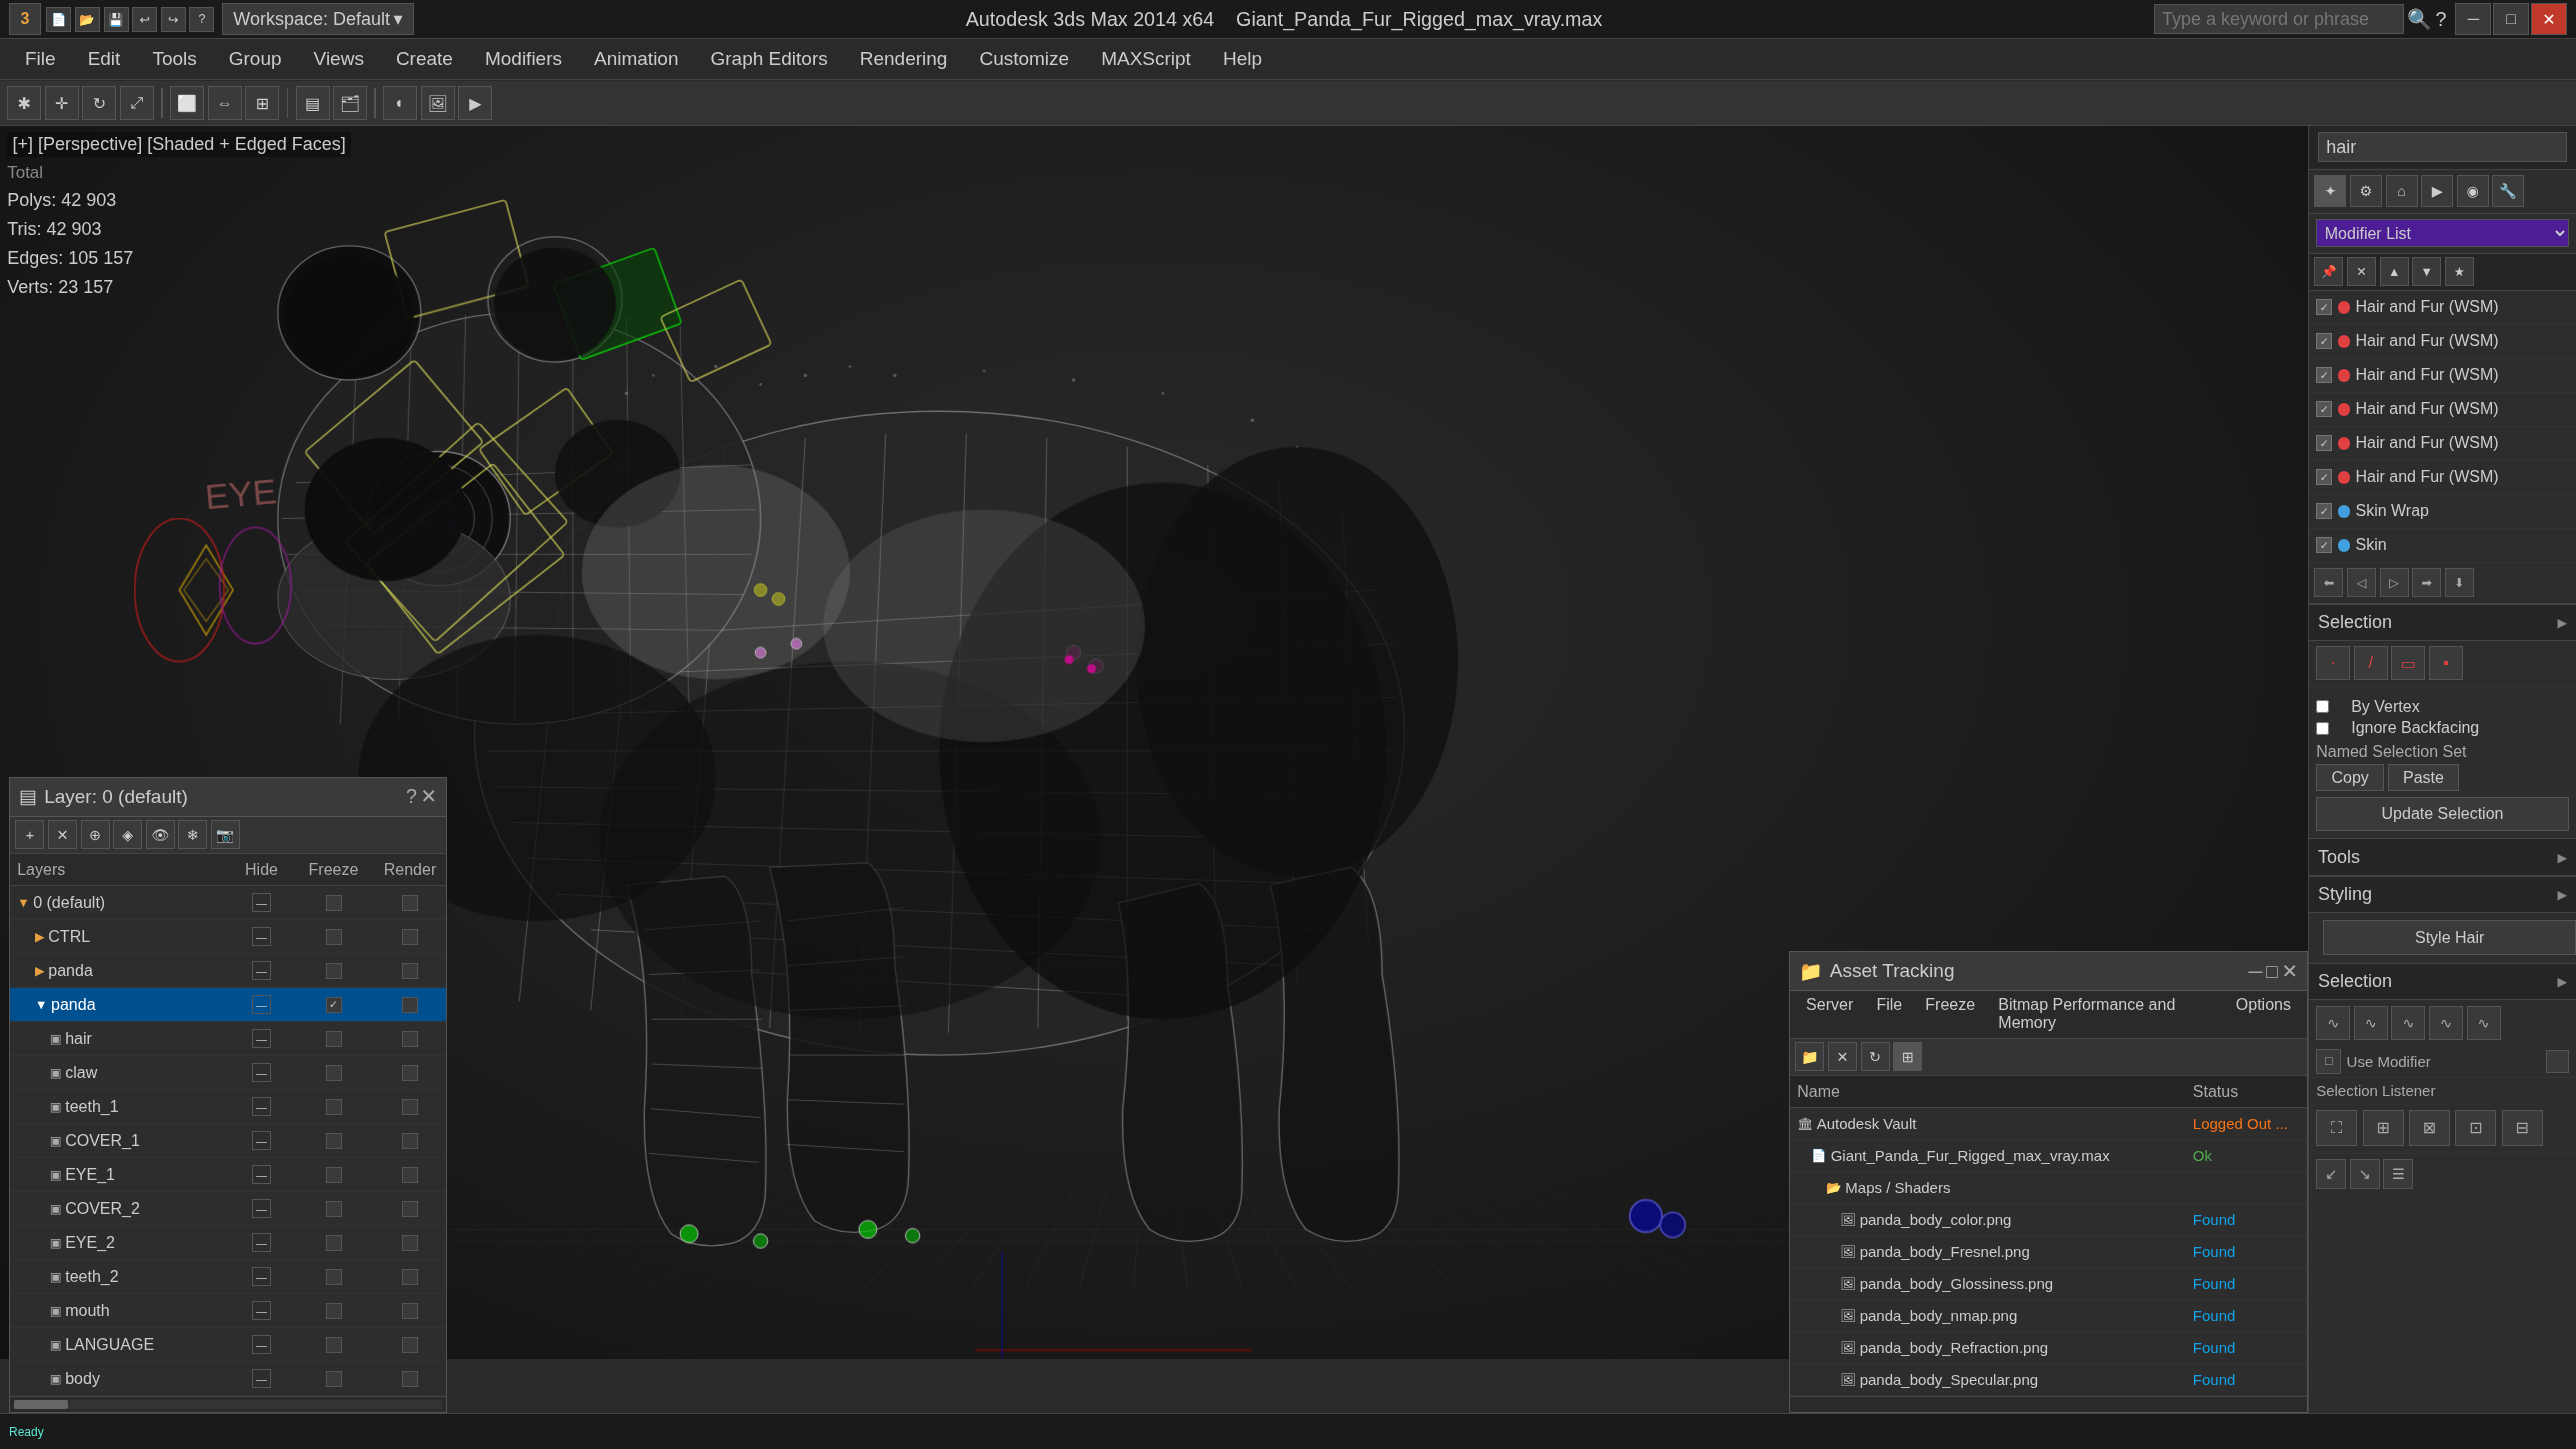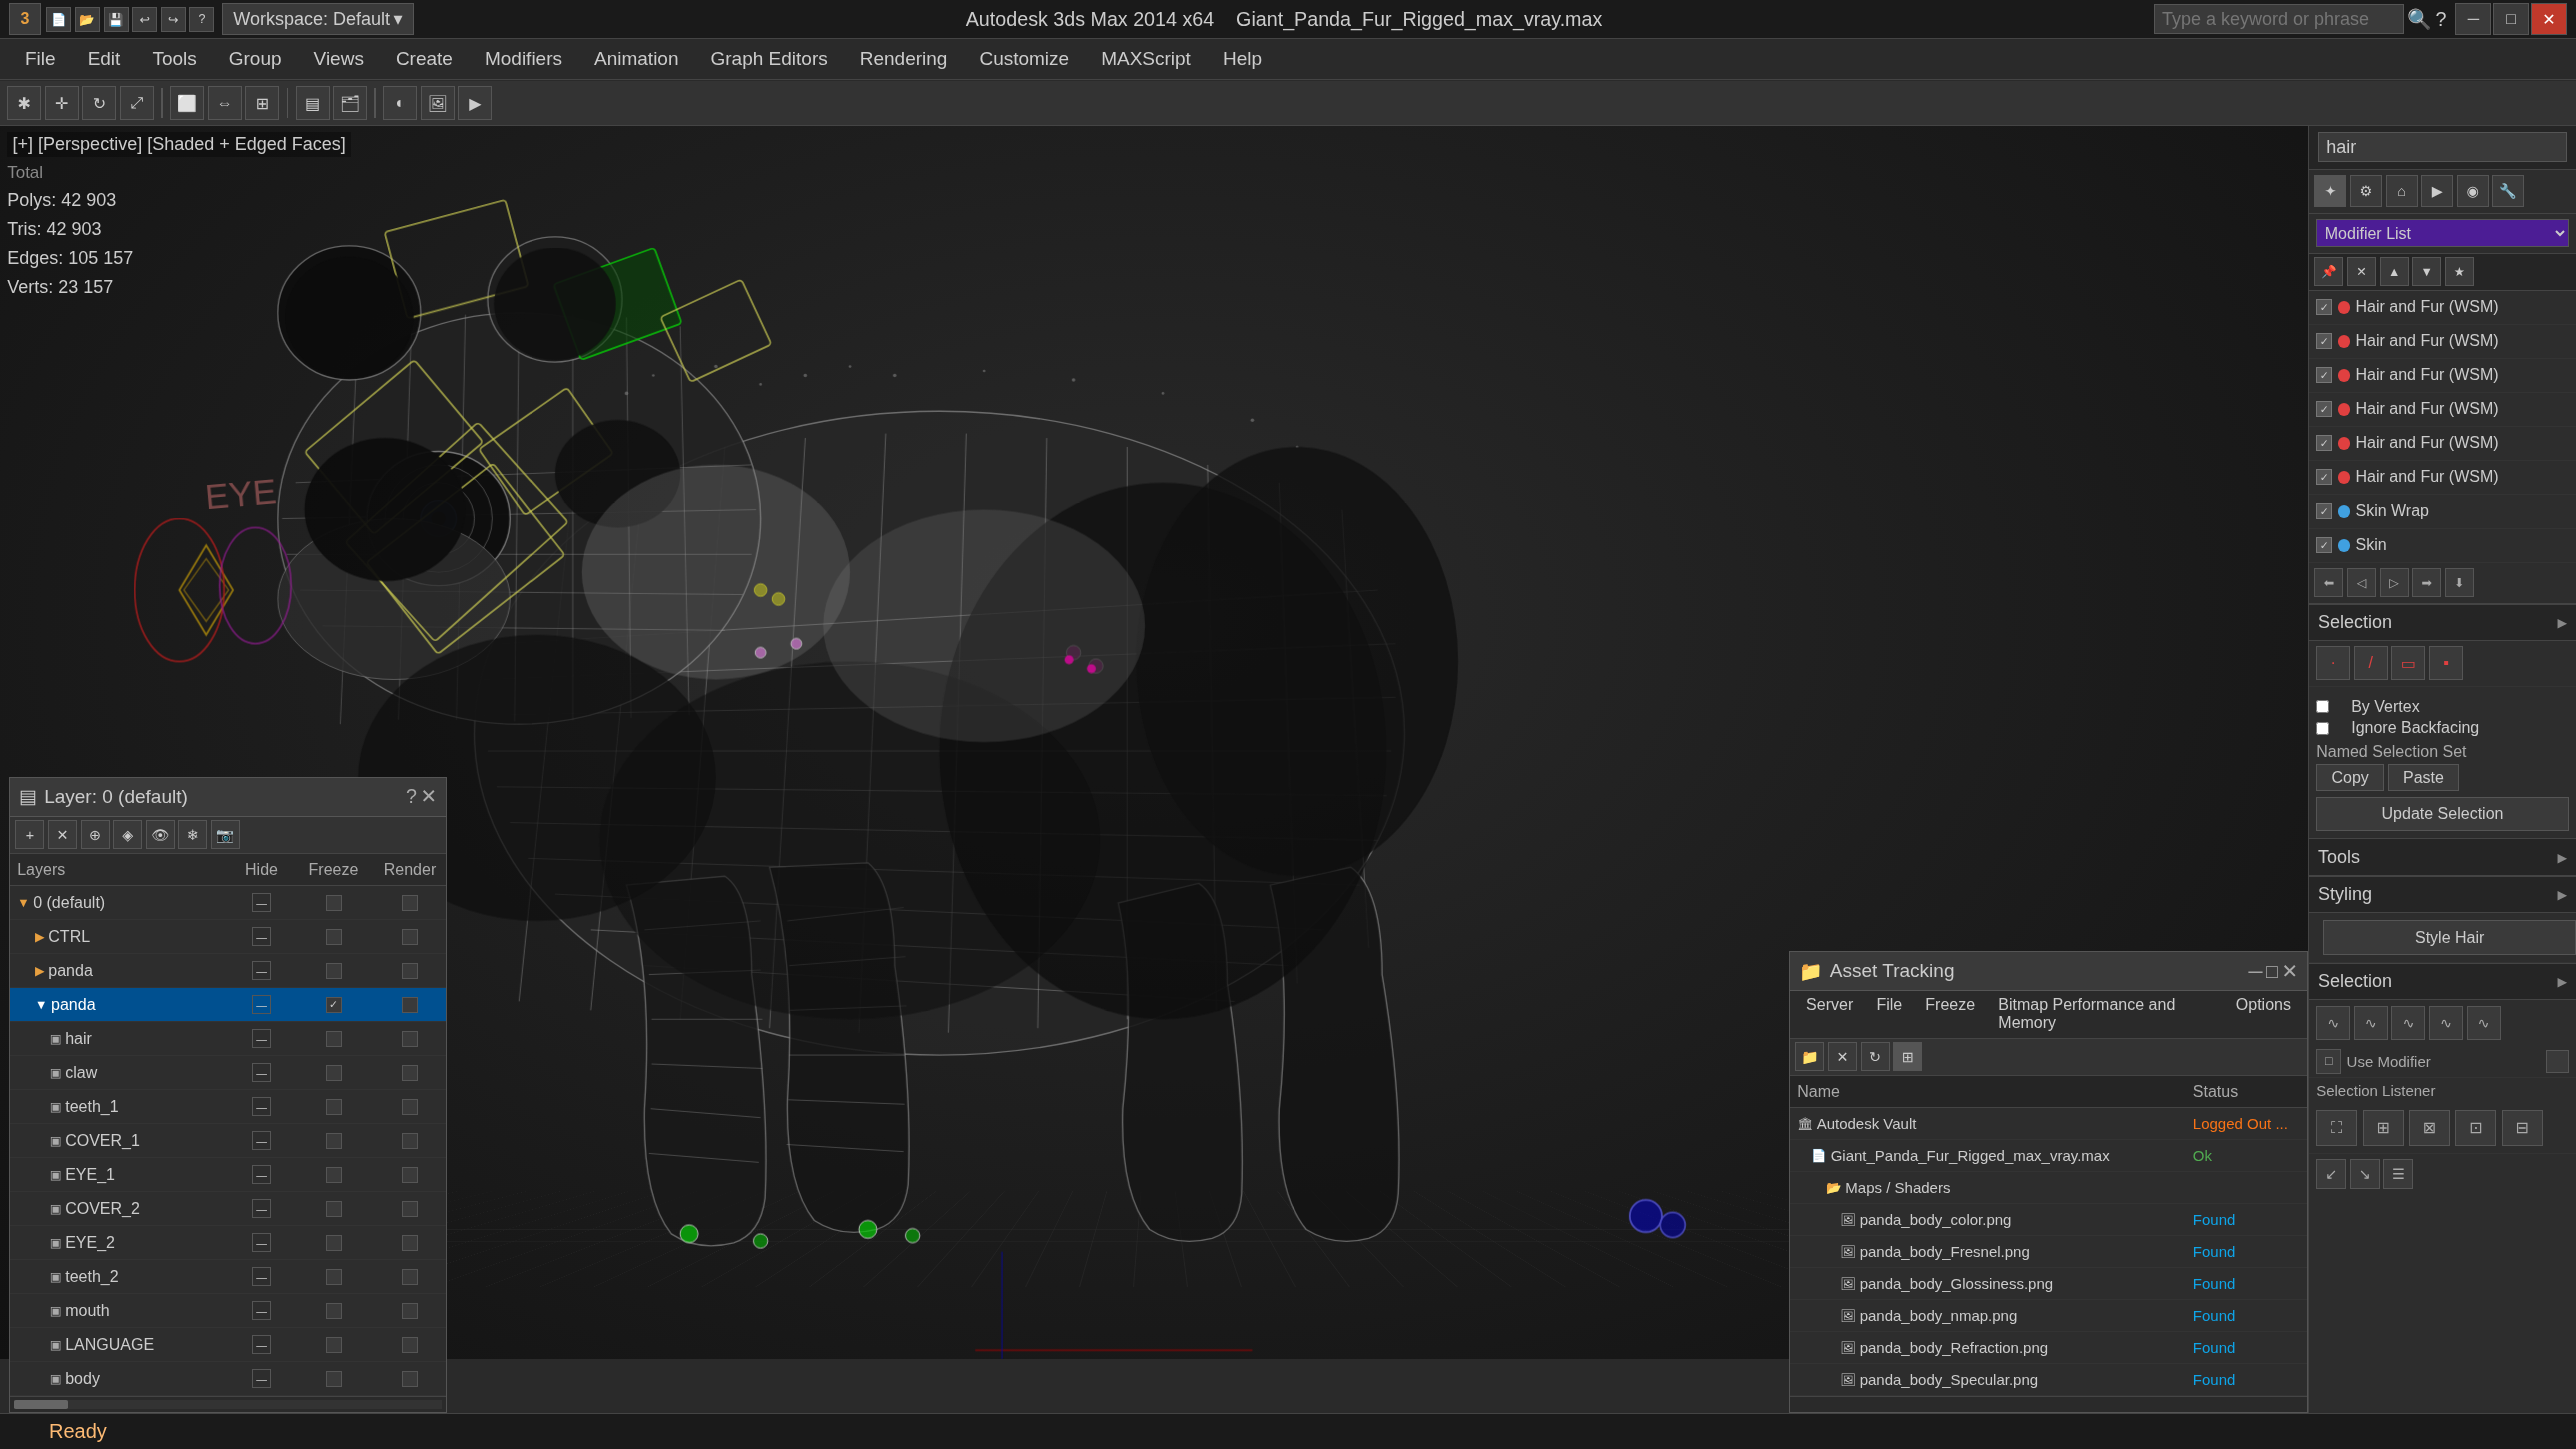--- a/index.html
+++ b/index.html
@@ -1498,15 +1498,15 @@
     <span class="asset-indent" style="width:43px;"></span>
     <span class="asset-icon">🖼</span>
     <span class="asset-col-name">panda_body_Specular.png</span>
     <span class="asset-col-status asset-status found">Found</span>
   </div>
 
   <div class="asset-scrollbar"></div>
 </div>
 
 <div class="status-bar">
-  <span style="font-size:20px; color:#fdba74;margin-left:40px;">Ready</span>
+  <span style="font-size:12px; color:#5eead4;">Ready</span>
 </div>
 
 
 </body></html>

